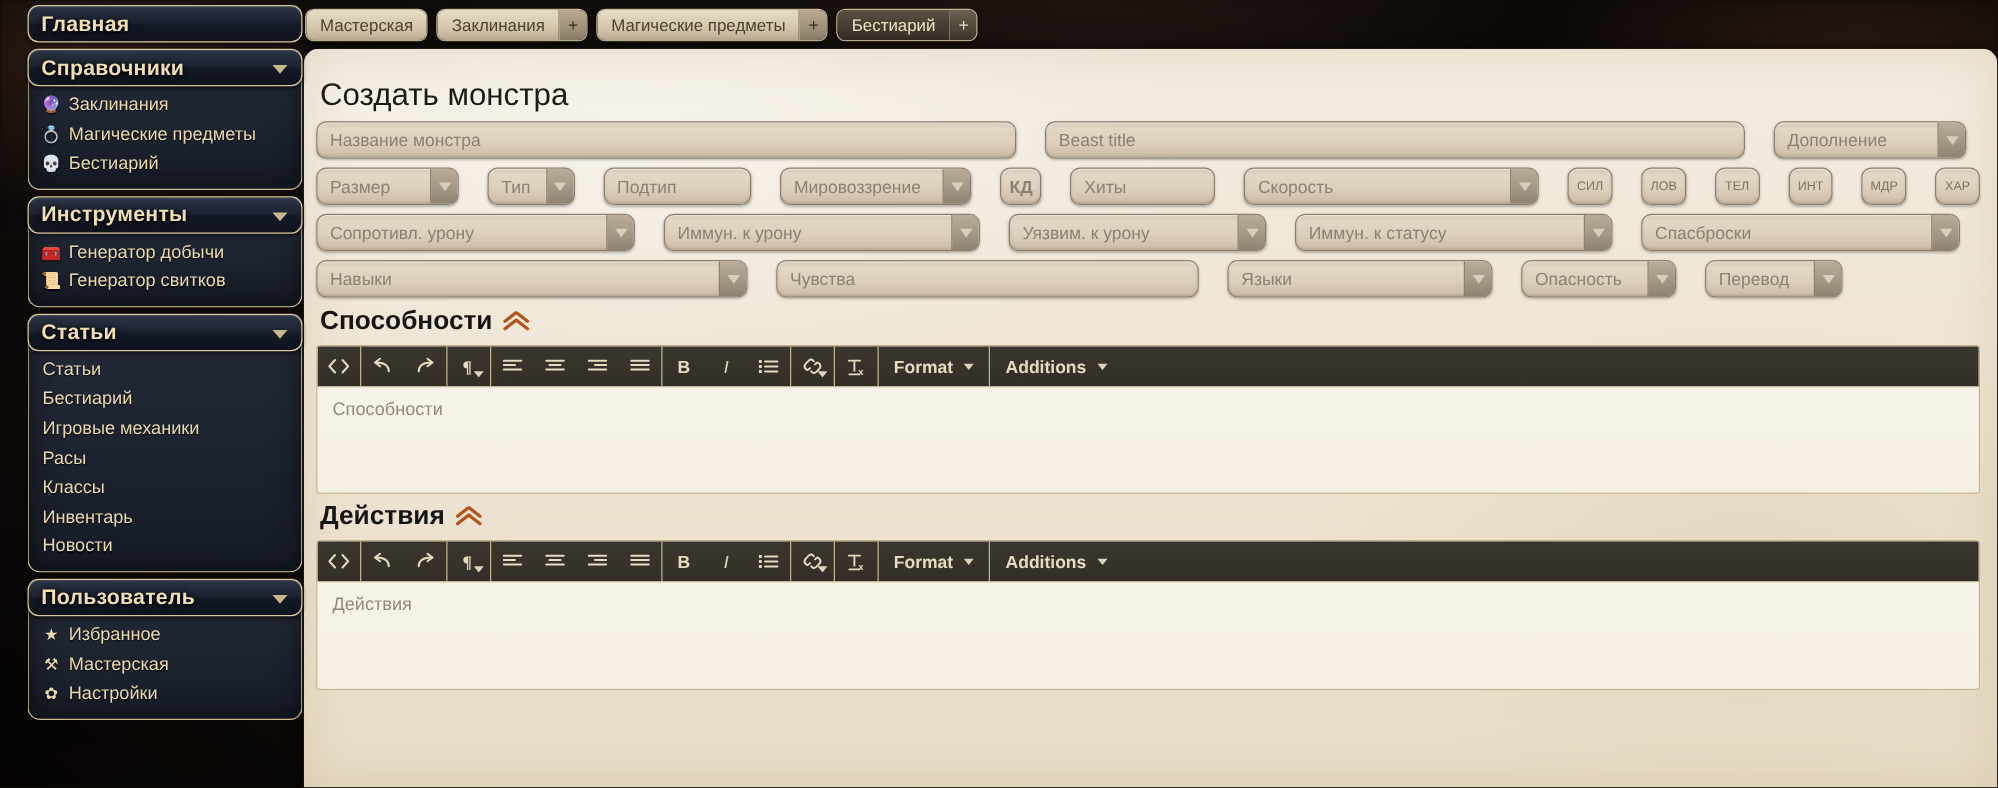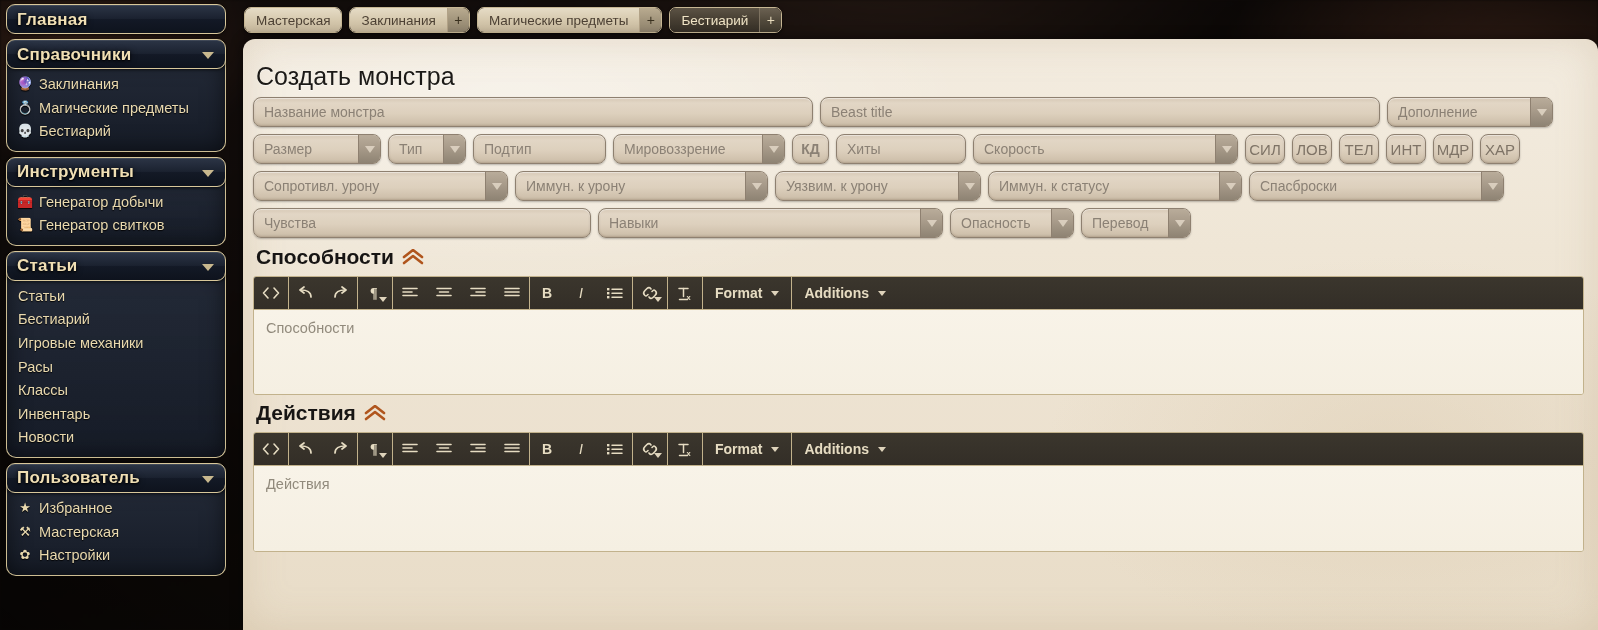--- a/index.html
+++ b/index.html
@@ -24,21 +24,21 @@
       linear-gradient(160deg, #1a1210 0%, #0d0907 45%, #140e0b 100%);
     filter: blur(1px);
   }
   #bg-vignette {
     position: absolute; inset: 0;
     background: radial-gradient(ellipse 1200px 700px at 50% 50%, transparent 35%, rgba(0,0,0,.75) 100%);
   }
 
   
   #sidebar {
-    position: absolute; left: 0; top: 0;
+    position: absolute; left: 16px; top: 0;
     width: 232px; height: 630px;
     padding: 4px 6px 0 6px;
   }
   .nav-block { margin-bottom: 5px; position: relative; }
 
   .nav-head {
     position: relative;
     height: 30px;
     border-radius: 9px;
     border: 1px solid #d8c79a;
@@ -178,21 +178,21 @@
   #page-title {
     font-size: 25px;
     color: #1c1a17;
     font-weight: normal;
     padding: 2px 0 5px 3px;
     line-height: 1.25;
     text-shadow: 0 1px 0 rgba(255,255,255,.5);
   }
 
   
-  .frow { display: flex; gap: 7px; margin-bottom: 7px; align-items: center; }
+  .frow { display: flex; gap: 23px; margin-bottom: 7px; align-items: center; }
 
   .fld {
     position: relative;
     height: 30px;
     border-radius: 8px;
     border: 1px solid #8e8070;
     background: linear-gradient(to bottom, #d6c8b5 0%, #e2d6c5 18%, #ddd0bd 55%, #cbbca7 100%);
     box-shadow: inset 0 1px 1px rgba(255,255,255,.55), inset 0 -1px 2px rgba(120,100,80,.3), 0 1px 2px rgba(0,0,0,.25);
     display: flex; align-items: center;
     overflow: hidden;
@@ -219,21 +219,21 @@
     width: 0; height: 0;
     border-left: 5px solid transparent;
     border-right: 5px solid transparent;
     border-top: 7px solid #ded3c2;
     opacity: .9;
   }
   .fld.stat {
     width: 40px; justify-content: center;
   }
   .fld.stat .ph {
-    padding: 0; text-align: center; font-size: 15px; color: #7e7366;
+    padding: 0; text-align: center; font-size: 10px; color: #7e7366;
   }
 
   
   .sec-head {
     display: flex; align-items: center; gap: 8px;
     font-size: 21px; font-weight: bold;
     color: #171514;
     margin: 6px 0 7px 3px;
   }
   .chev-up { color: #b0551d; font-size: 19px; line-height: 1; letter-spacing: -3px; }
@@ -413,21 +413,21 @@
 
   <div id="page-title">Создать монстра</div>
 
   <div class="frow">
     <div class="fld" style="width:560px">
       <span class="ph">Название монстра</span>
     </div>
     <div class="fld" style="width:560px">
       <span class="ph">Beast title</span>
     </div>
-    <div class="fld" style="width:166px">
+    <div class="fld" style="width:154px">
       <span class="ph">Дополнение</span>
       <span class="arrow">
           <i></i>
         </span>
     </div>
   </div>
 
   <div class="frow">
     <div class="fld" style="width:128px">
       <span class="ph">Размер</span>
@@ -509,25 +509,31 @@
     </div>
     <div class="fld" style="width:255px">
       <span class="ph">Спасброски</span>
       <span class="arrow">
           <i></i>
         </span>
     </div>
   </div>
 
   <div class="frow">
+    <div class="fld" style="width:345px">
+      <span class="ph">Навыки</span>
+      <span class="arrow">
+          <i></i>
+        </span>
+    </div>
     <div class="fld" style="width:338px">
       <span class="ph">Чувства</span>
     </div>
-    <div class="fld" style="width:345px">
-      <span class="ph">Навыки</span>
+    <div class="fld" style="width:212px">
+      <span class="ph">Языки</span>
       <span class="arrow">
           <i></i>
         </span>
     </div>
     <div class="fld" style="width:124px">
       <span class="ph">Опасность</span>
       <span class="arrow">
           <i></i>
         </span>
     </div>

